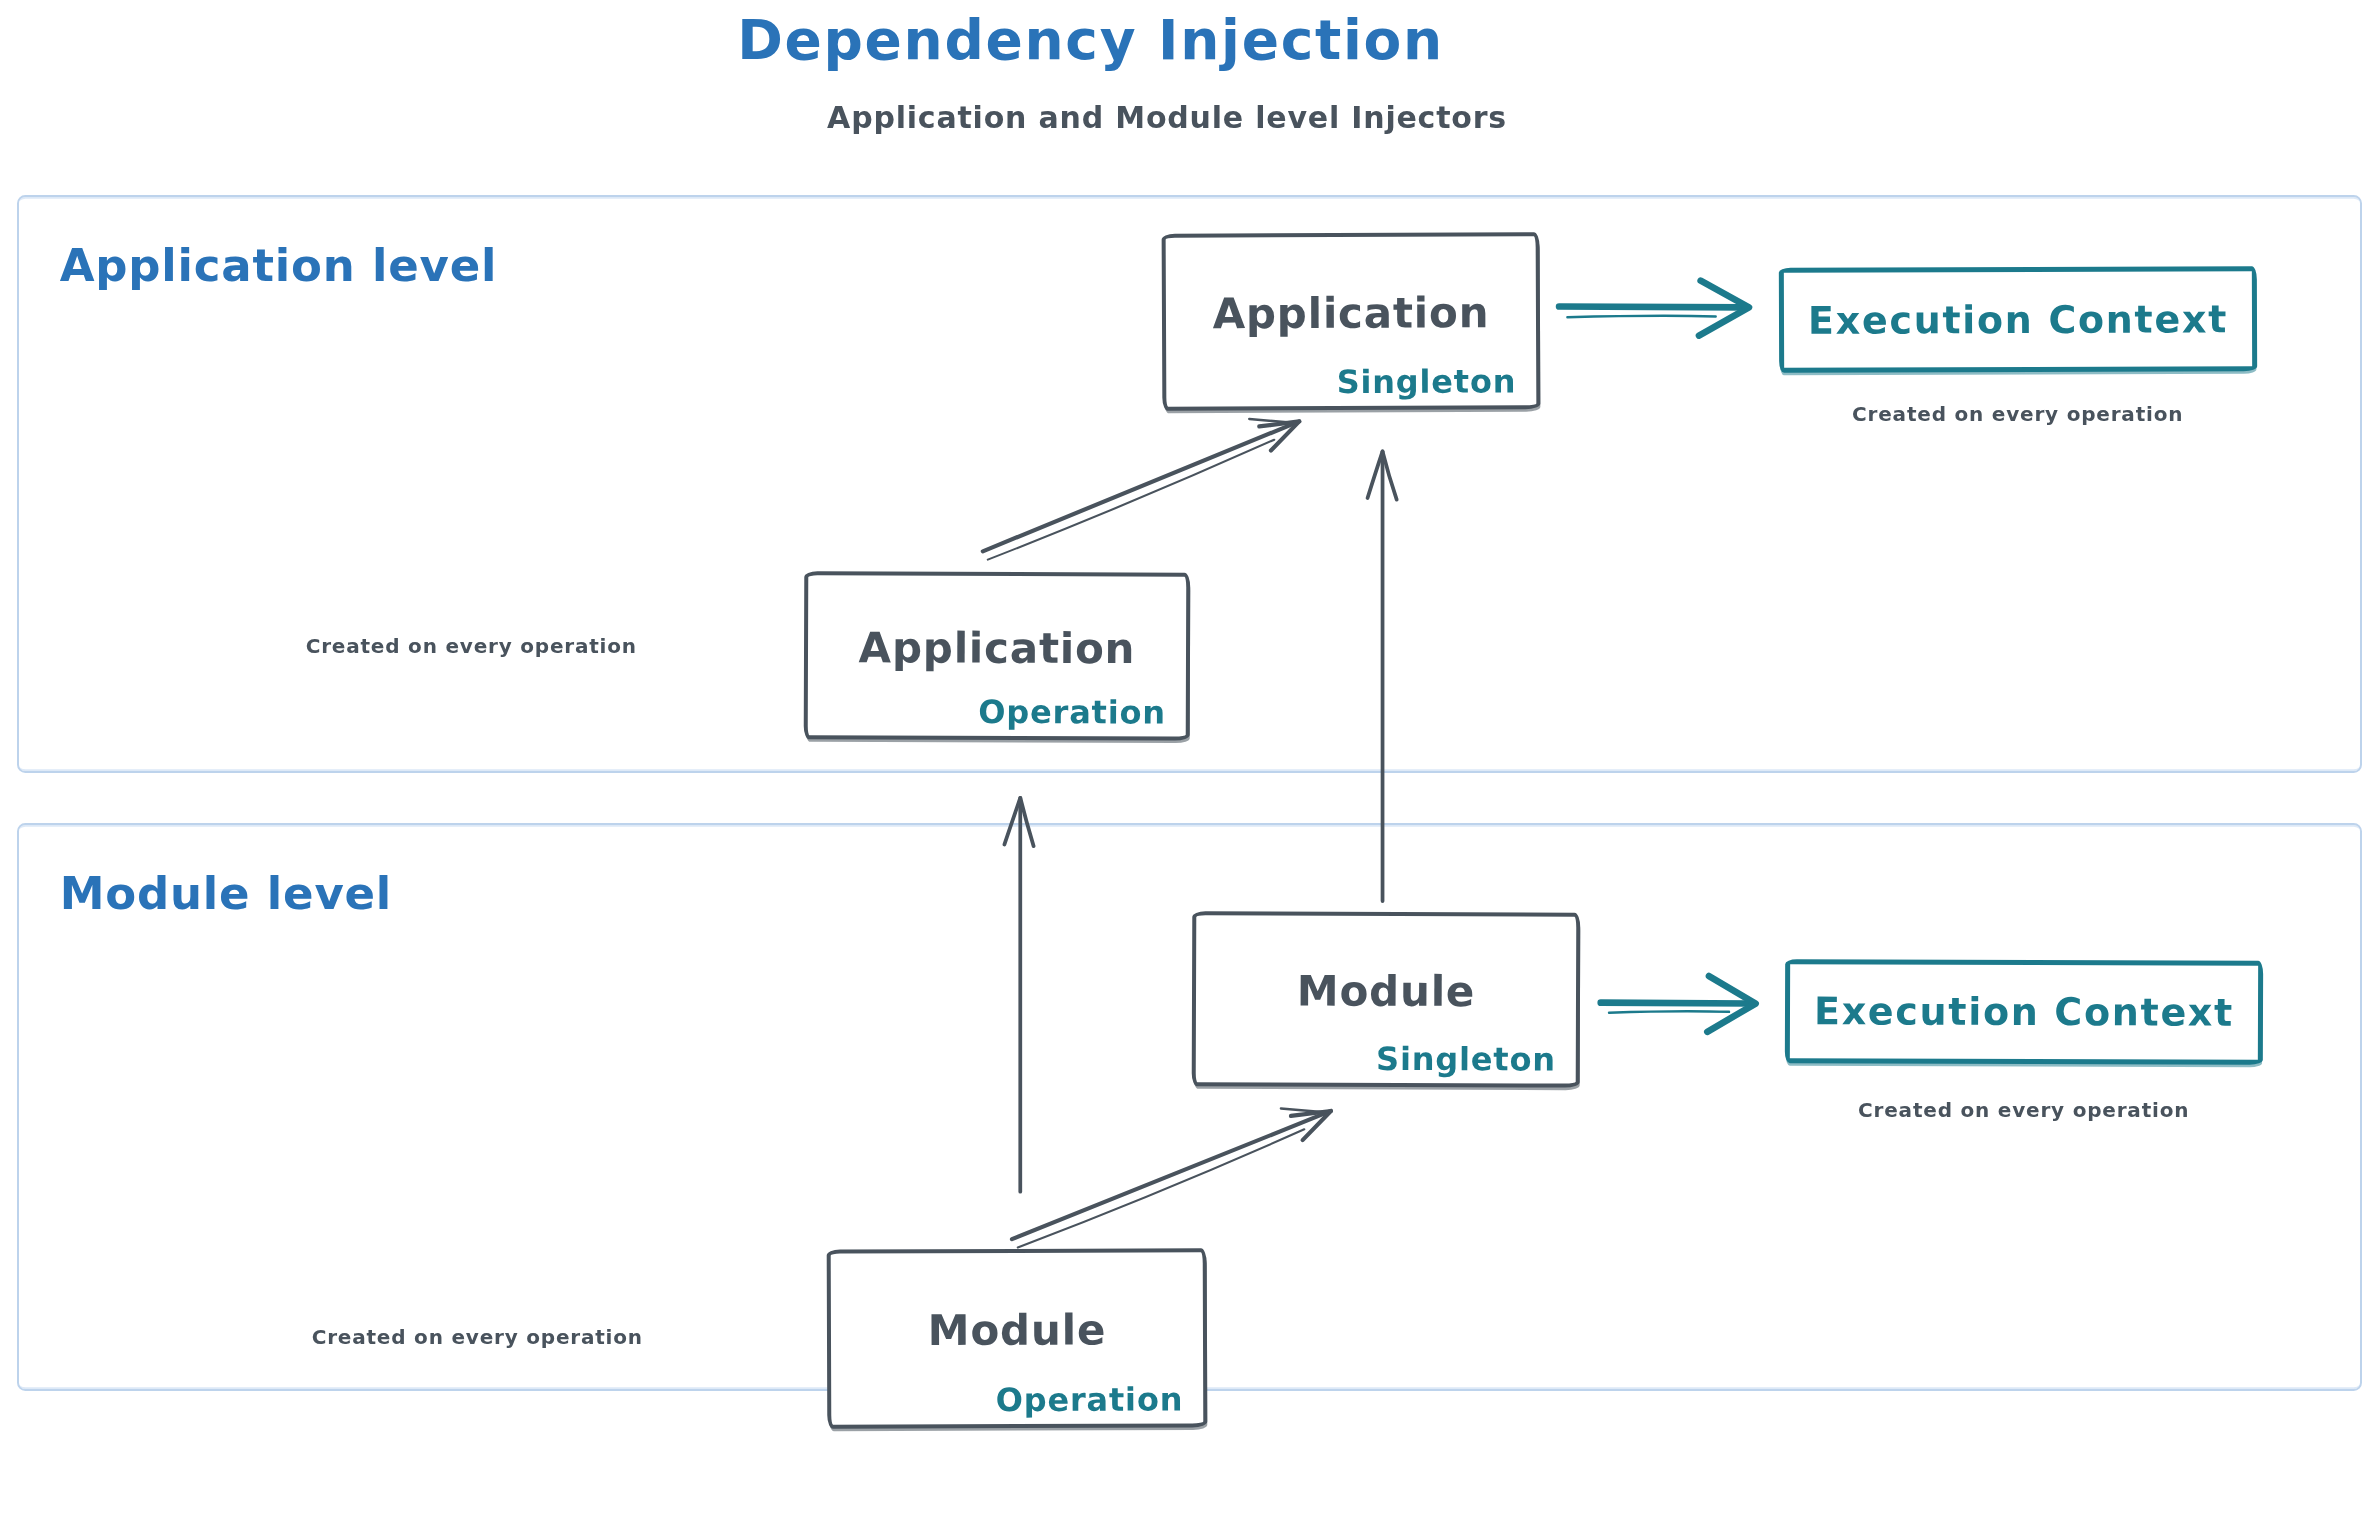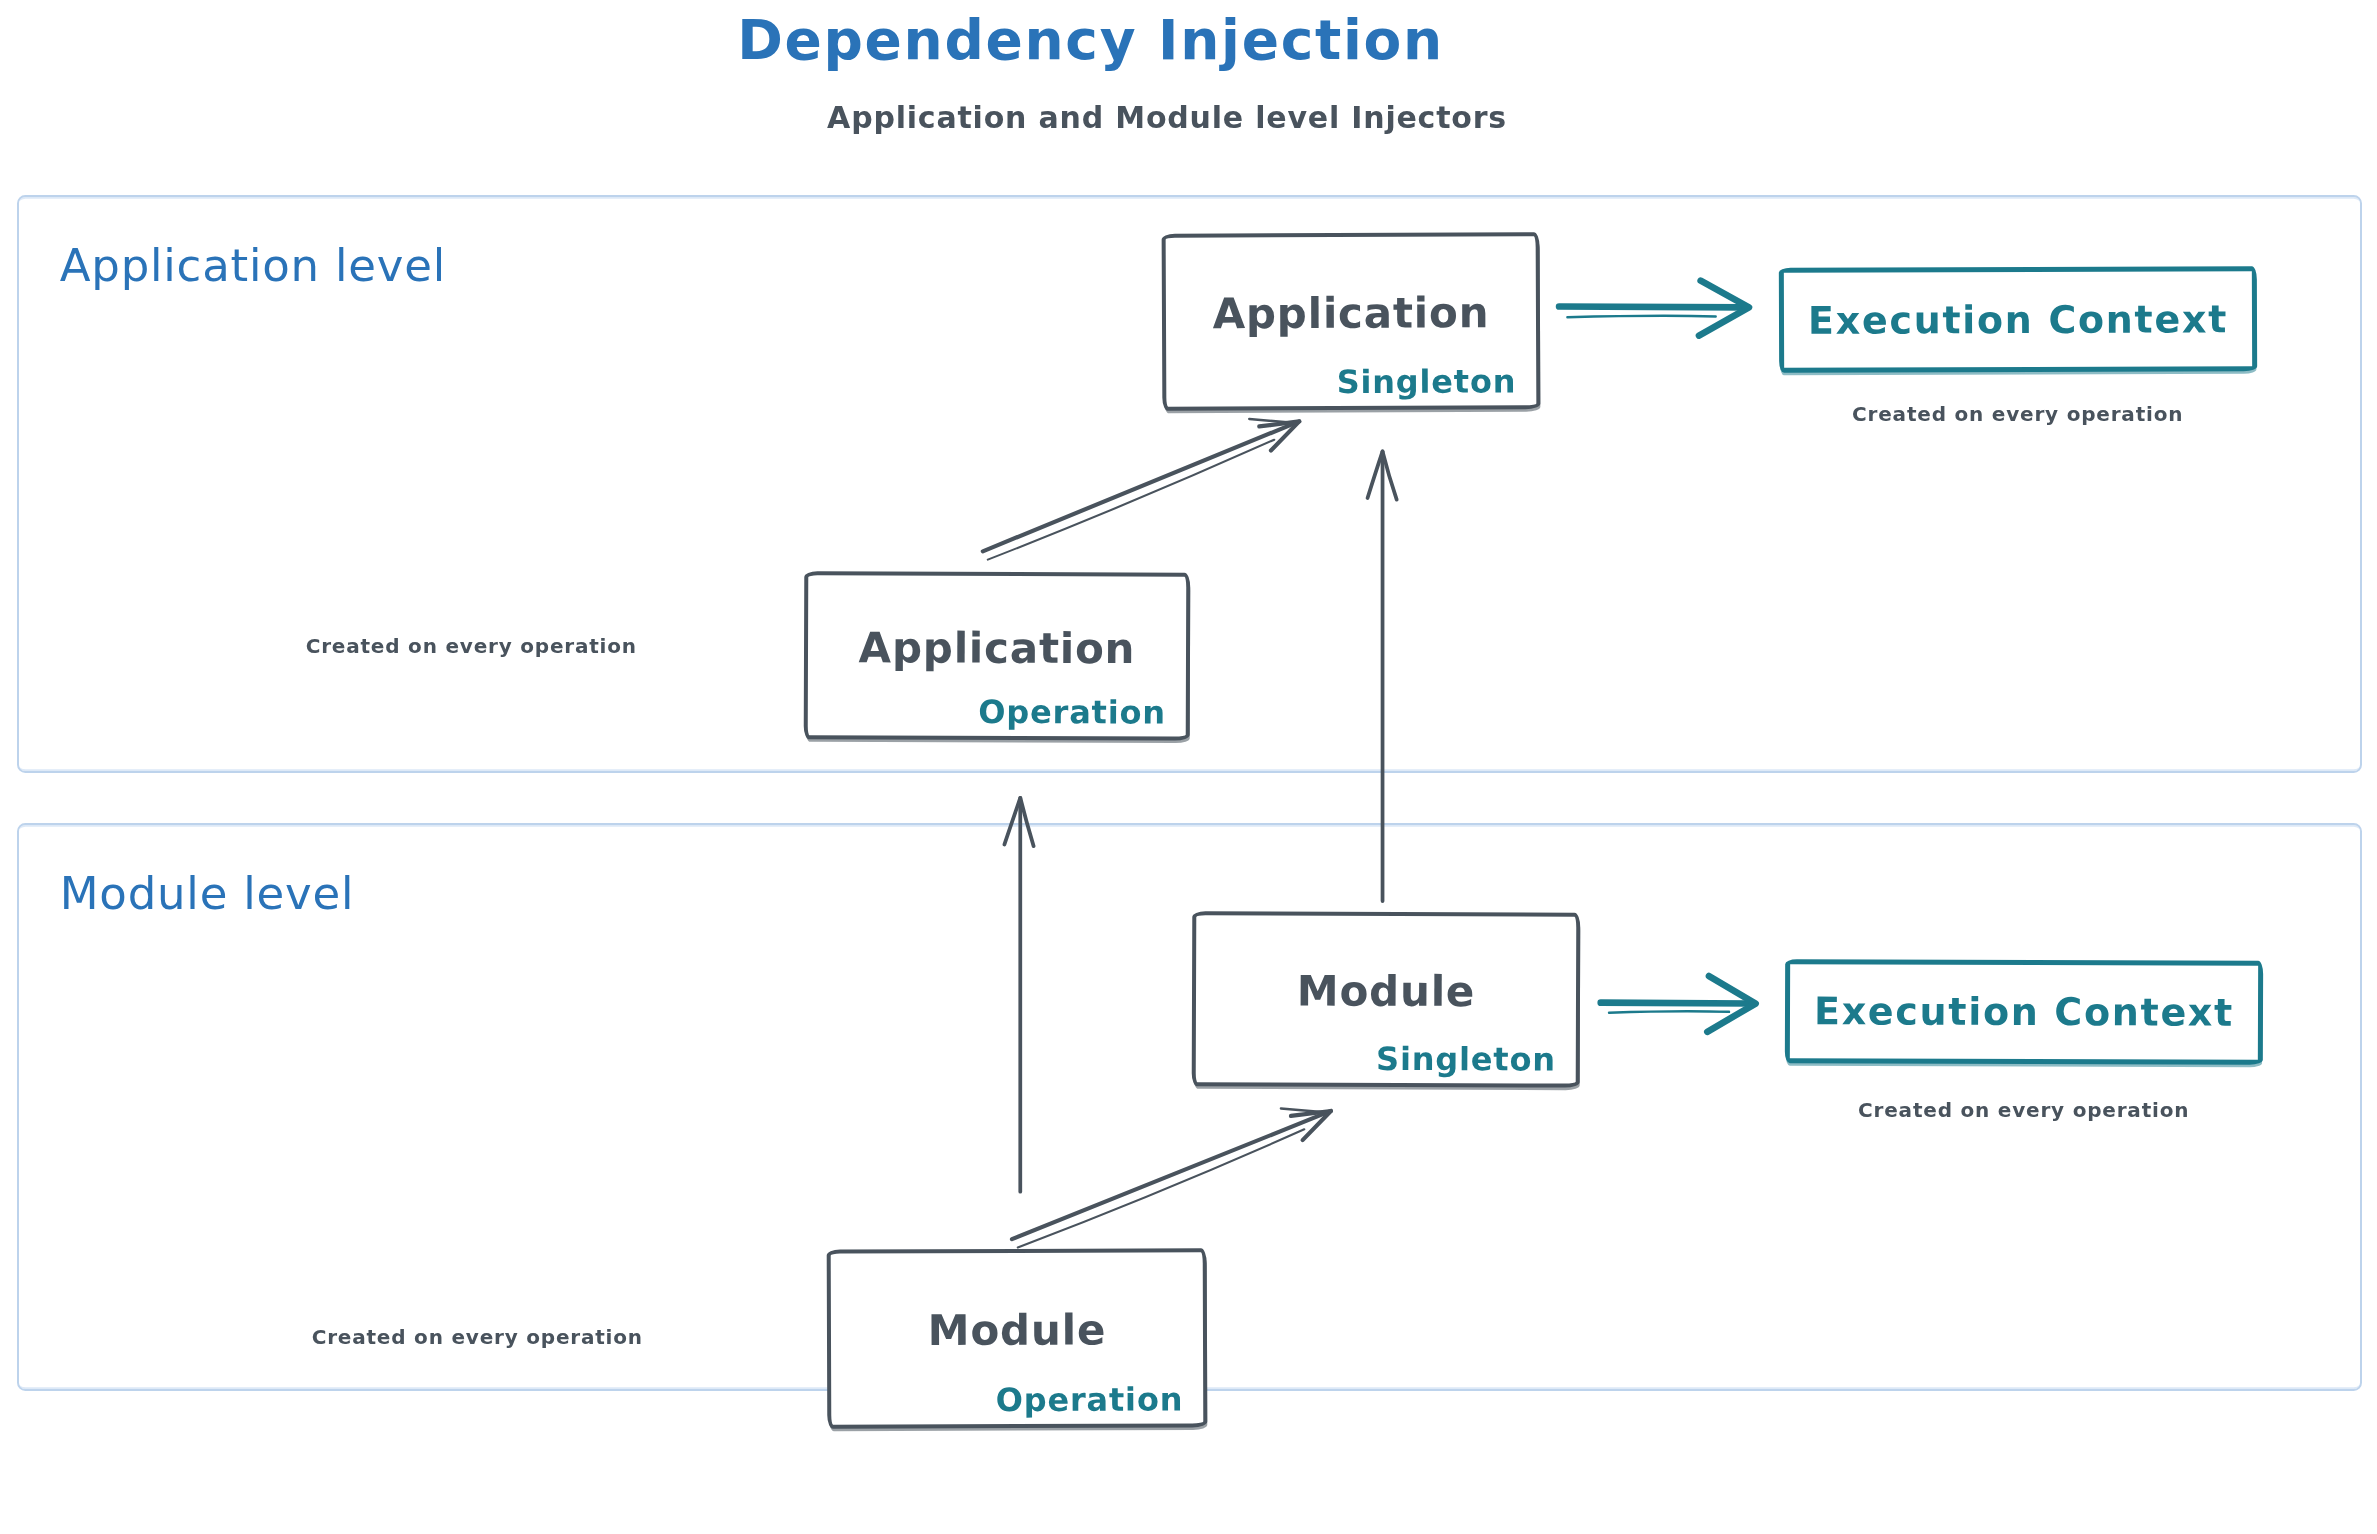--- a/index.html
+++ b/index.html
@@ -27,21 +27,21 @@
     position:absolute;background:transparent;
     border:2.5px solid var(--container);
     border-radius:8.3px;
     box-shadow:inset 0 -4.2px 0 -2.5px #dde9f7, inset 0 4.2px 0 -2.5px #dde9f7;
   }
   .container-app{left:16.7px;top:195px;width:2345px;height:578px;}
   .container-module{left:16.7px;top:823px;width:2345px;height:568px;}
 
   .level-label{
     position:absolute;left:41px;top:42px;
-    font-size:45px;font-weight:normal;color:var(--blue);letter-spacing:0.8px;
+    font-size:45px;font-weight:bold;color:var(--blue);letter-spacing:0.8px;
   }
 
   .node{
     position:absolute;background:#fff;
     border:4.2px solid var(--dark);
     border-radius:13.3px 5.8px 15px 5.8px / 5.8px 15px 5.8px 13.3px;
     box-shadow:0.8px 3.3px 0 -0.8px rgba(73,83,93,.55);
     display:flex;align-items:center;justify-content:center;
   }
   .node .name{

